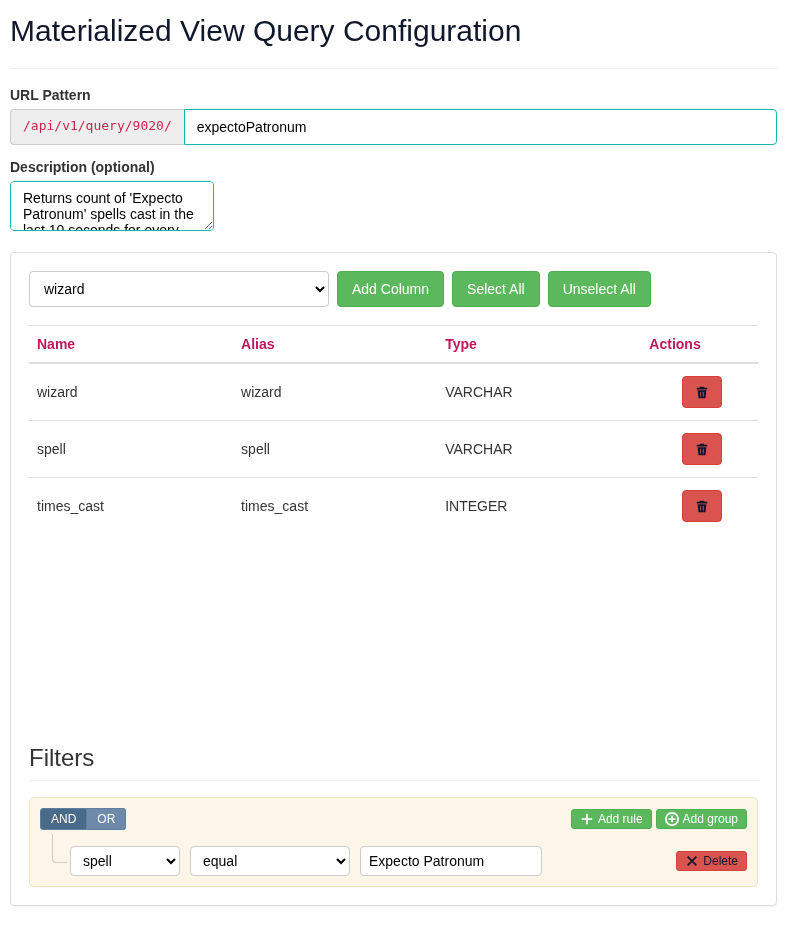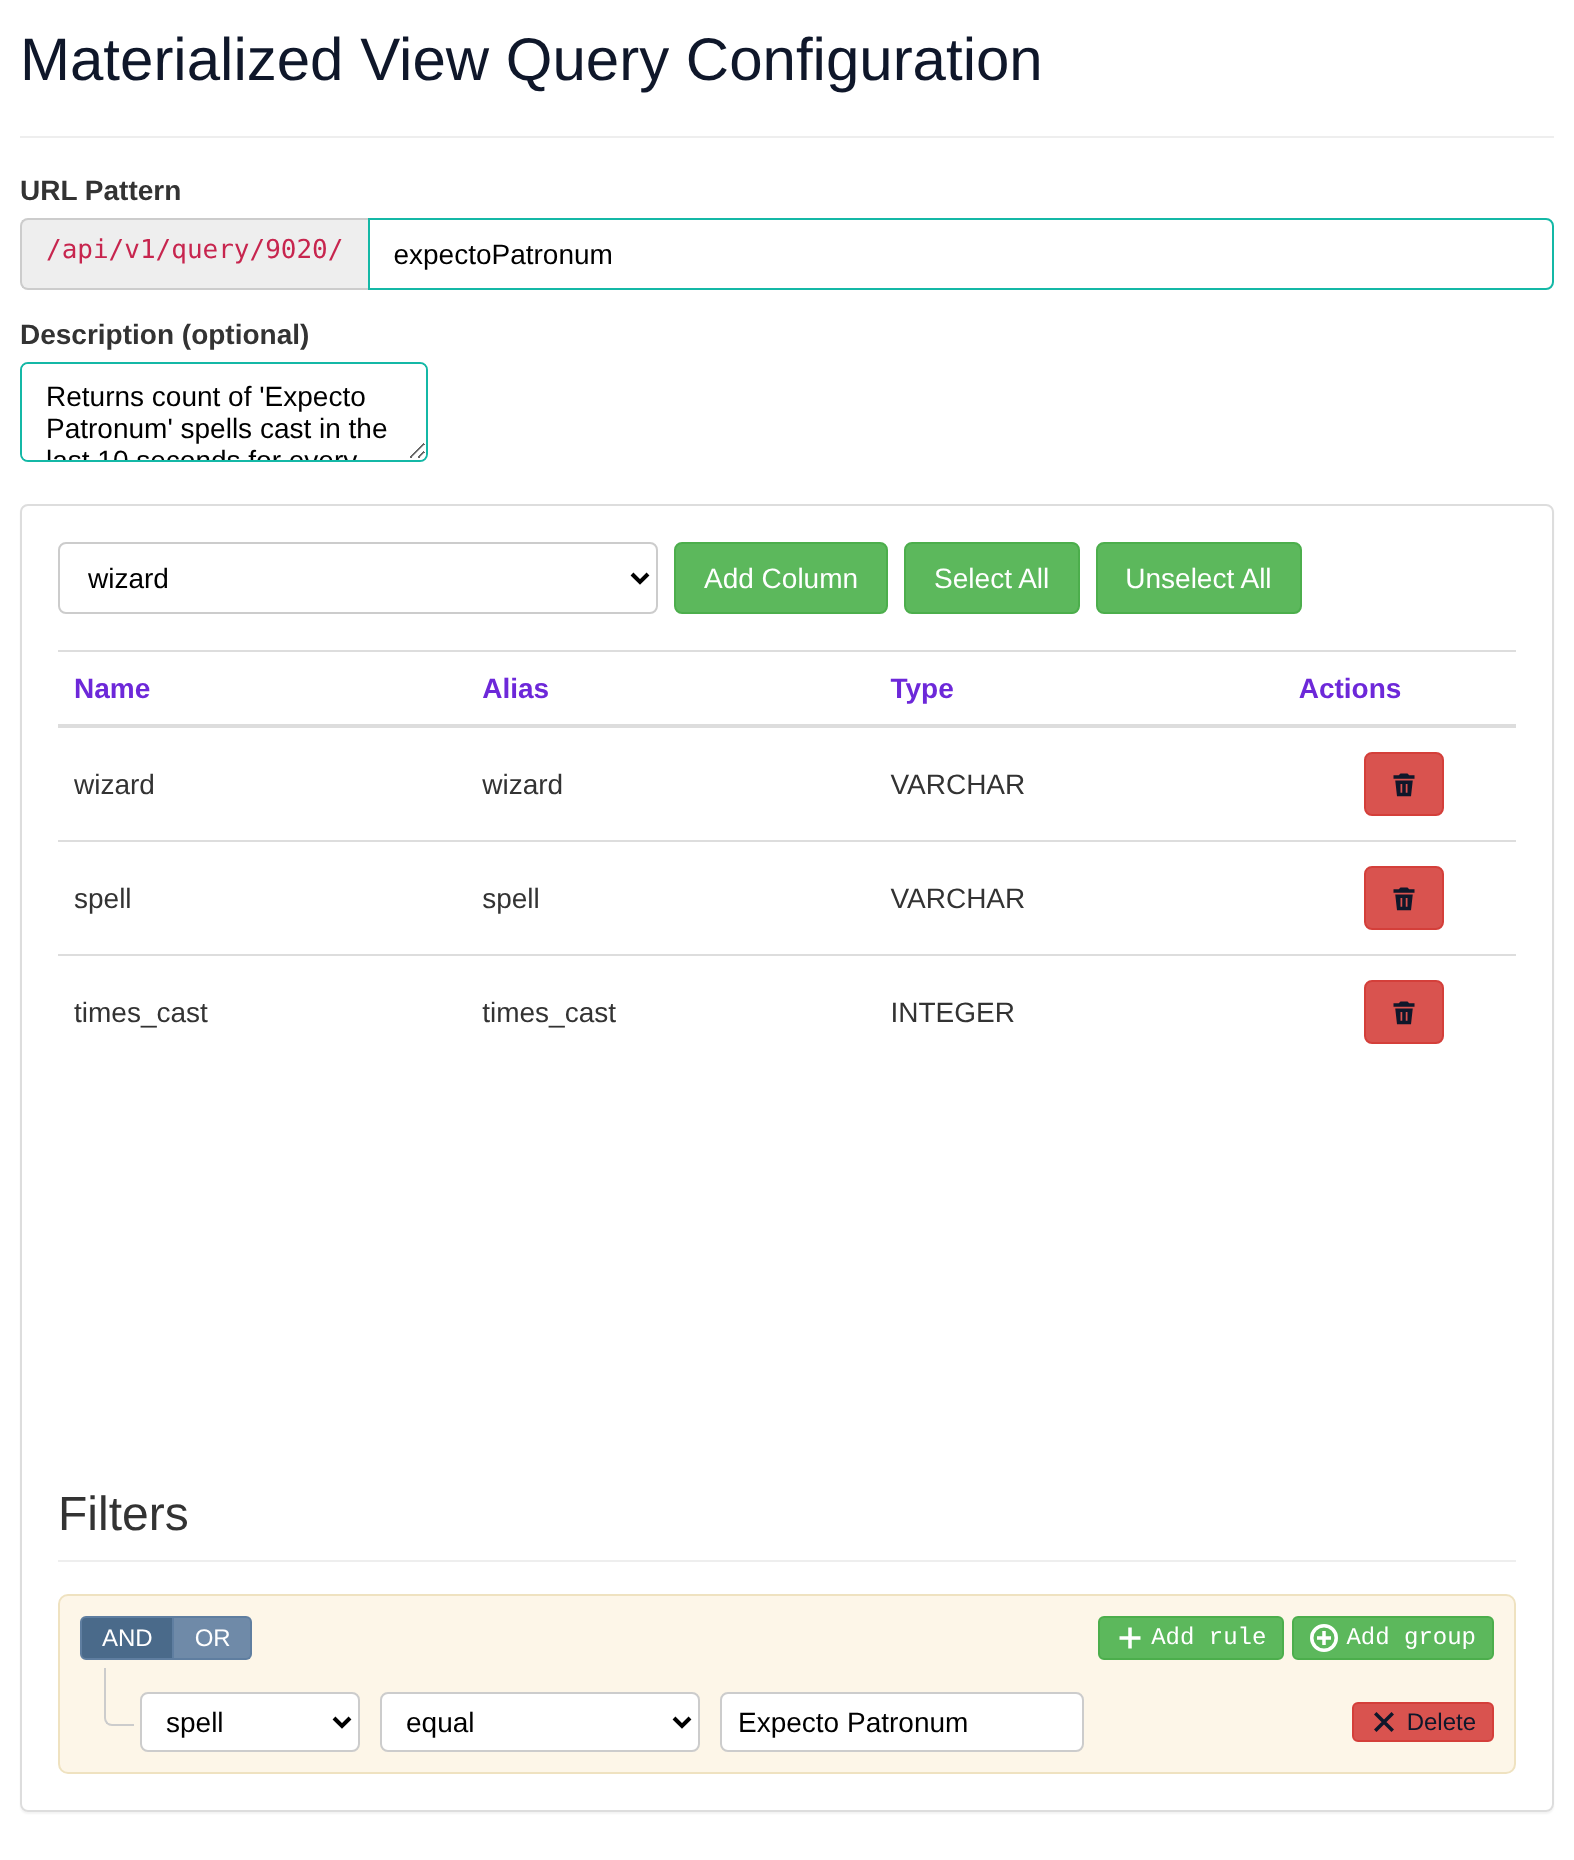--- a/index.html
+++ b/index.html
@@ -101,21 +101,21 @@
 table.cols {
   width: 100%;
   border-collapse: collapse;
 }
 table.cols th {
   text-align: left;
   font-weight: 700;
   padding: 10px 8px;
   border-top: 1px solid #ddd;
   border-bottom: 2px solid #ddd;
-  color: #6d28d9;
+  color: #be185d;
 }
 table.cols td {
   padding: 12px 8px;
   border-top: 1px solid #ddd;
   vertical-align: middle;
   color: #333;
 }
 .table-spacer { height: 180px; }
 h3.filters-h {
   font-size: 24px;
@@ -126,36 +126,37 @@
 .filters-hr { border: none; border-top: 1px solid #eee; margin-bottom: 16px; }
 .qb-group {
   background: #fdf6e8;
   border: 1px solid #efe2c0;
   border-radius: 5px;
   padding: 10px;
 }
 .qb-header {
   display: flex;
   justify-content: space-between;
+  align-items: center;
   margin-bottom: 12px;
 }
 .btn-group { display: inline-flex; }
 .btn-group .tg {
   border: 1px solid #5f7ea0;
   background: #6f8aa8;
   color: #fff;
   padding: 3px 10px;
   font-size: 12px;
   cursor: pointer;
 }
 .btn-group .tg:first-child { border-radius: 3px 0 0 3px; }
 .btn-group .tg:last-child  { border-radius: 0 3px 3px 0; border-left: none; }
 .btn-group .tg.active { background: #4a6a8a; }
 .qb-actions { display: flex; gap: 4px; }
-.qb-actions .btn-success { border-radius: 3px; font-family: Liberation Mono, monospace; }
+.qb-actions .btn-success { border-radius: 3px; }
 .qb-rule {
   display: flex;
   align-items: center;
   gap: 10px;
   padding: 4px 0 0 30px;
   position: relative;
 }
 .qb-rule::before {
   content: "";
   position: absolute;

